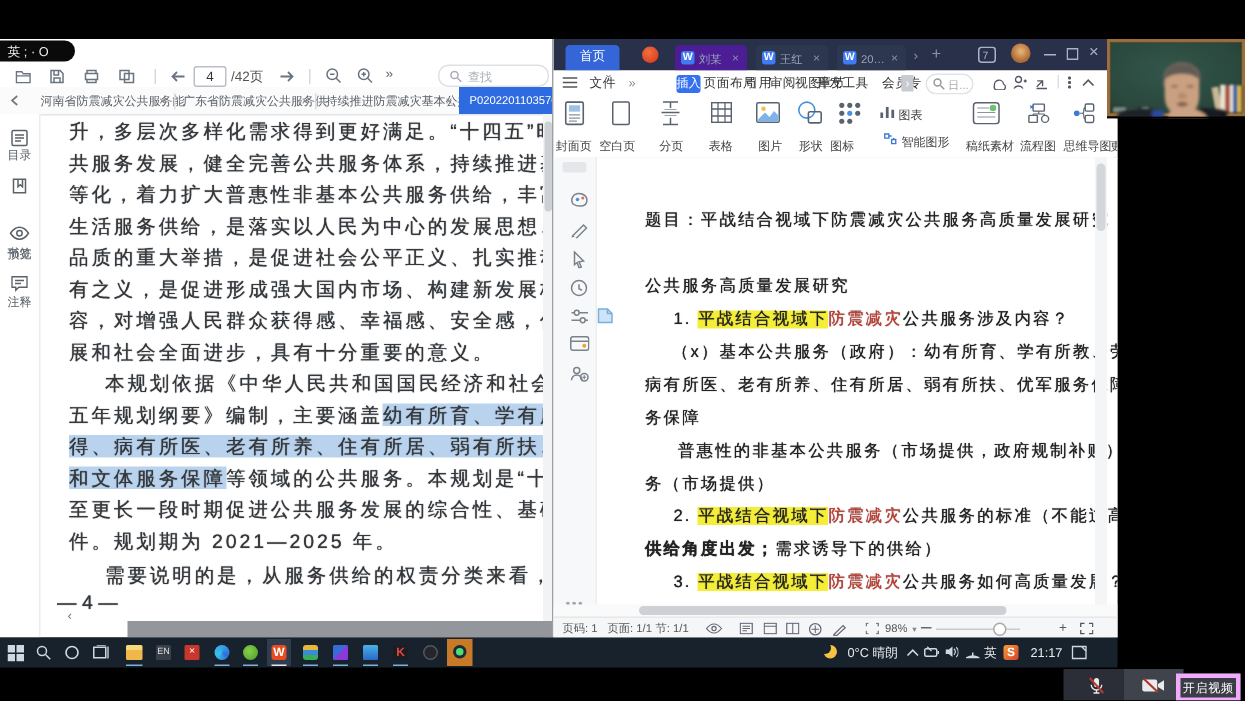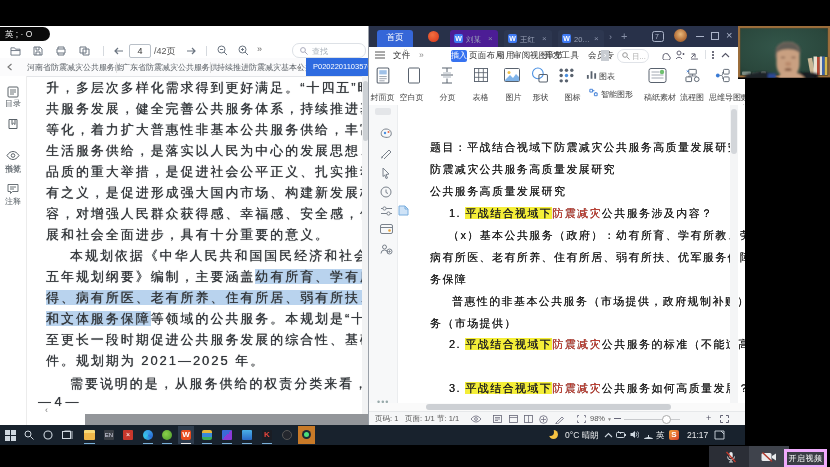--- a/index.html
+++ b/index.html
@@ -242,21 +242,21 @@
     <svg class="abs" style="left:189px;top:4px" width="17" height="16" viewBox="0 0 16 15">
           <circle cx="3" cy="3" r="1.6" fill="#59626e"></circle>
           <circle cx="8" cy="3" r="1.6" fill="#59626e"></circle>
           <circle cx="13" cy="3" r="1.6" fill="#59626e"></circle>
           <circle cx="3" cy="8" r="1.6" fill="#59626e"></circle>
           <circle cx="8" cy="8" r="1.6" fill="#4a90e2"></circle>
           <circle cx="13" cy="8" r="1.6" fill="#59626e"></circle>
           <circle cx="3" cy="13" r="1.6" fill="#59626e"></circle>
           <circle cx="8" cy="13" r="1.6" fill="#59626e"></circle>
         </svg>
-    <div class="rlabel cjk" style="left:192px;width:23px;">图标</div>
+    <div class="rlabel cjk" style="left:181px;width:23px;">图标</div>
     <svg class="abs" style="left:217px;top:6px" width="11" height="11" viewBox="0 0 12 11">
           <path d="M1 10 V6 h2 v4 z M5 10 V2 h2 v8 z M9 10 V4 h2 v6 z" fill="#59626e"></path>
         </svg>
     <div class="abs cjk" style="left:230px;top:8px;font-size:8px;color:#444;">图表</div>
     <svg class="abs" style="left:219px;top:24px" width="11" height="11" viewBox="0 0 12 11">
           <path d="M2 2 h3 v3 h-3z M7 6 h3 v3 h-3z" stroke="#3a7bd5" fill="none"></path>
           <path d="M5 3.5 h2 M8.5 5 v1" stroke="#3a7bd5"></path>
         </svg>
     <div class="abs cjk" style="left:232px;top:26px;font-size:8px;color:#444;">智能图形</div>
     <svg class="abs" style="left:279px;top:5px" width="19" height="15" viewBox="0 0 18 15">
@@ -317,33 +317,33 @@
       <svg class="abs" style="left:11px;top:138px" width="13" height="13" viewBox="0 0 13 13">
             <circle cx="4.5" cy="4" r="2" stroke="#7a828c" fill="none"></circle>
             <path d="M1 10.5 a3.5 3.5 0 0 1 7 0" stroke="#7a828c" fill="none"></path>
             <circle cx="9.5" cy="8.5" r="2.5" stroke="#7a828c" fill="none"></circle>
             <path d="M9.5 7.2 v2.6 M8.2 8.5 h2.6" stroke="#7a828c" stroke-width="0.8"></path>
           </svg>
       <div class="abs" style="left:8px;top:292px;color:#9aa;font-size:9px;letter-spacing:1px;">•••</div>
     </div>
 
     <div class="wline cjk" style="left:61px;top:37px;">题目：平战结合视域下防震减灾公共服务高质量发展研究</div>
-    <div class="wline cjk" style="left:61px;top:59px;">防震减灾公共服务高质量发展研究</div>
     <div class="wline cjk" style="left:61px;top:81px;">公共服务高质量发展研究</div>
     <svg class="abs" style="left:29px;top:100px" width="11" height="11" viewBox="0 0 11 11">
           <path d="M1 1 h6 l3 3 v6 h-9z" fill="#cfe3f7" stroke="#7aaede"></path>
           <path d="M7 1 v3 h3" fill="none" stroke="#7aaede"></path>
         </svg>
     <div class="wline cjk" style="left:80px;top:103px;">1. <span class="yhl">平战结合视域下</span><span class="red">防震减灾</span>公共服务涉及内容？</div>
     <div class="wline cjk" style="left:79px;top:125px;">（x）基本公共服务（政府）：幼有所育、学有所教、劳有所得、</div>
     <div class="wline cjk" style="left:61px;top:147px;">病有所医、老有所养、住有所居、弱有所扶、优军服务保障和文体服</div>
     <div class="wline cjk" style="left:61px;top:169px;">务保障</div>
     <div class="wline cjk" style="left:83px;top:191px;">普惠性的非基本公共服务（市场提供，政府规制补贴）、生活服</div>
     <div class="wline cjk" style="left:61px;top:213px;">务（市场提供）</div>
     <div class="wline cjk" style="left:80px;top:234px;">2. <span class="yhl">平战结合视域下</span><span class="red">防震减灾</span>公共服务的标准（不能过高；</div>
+    <div class="wline cjk" style="left:61px;top:256px;"><b>供给角度出发；</b>需求诱导下的供给）</div>
     <div class="wline cjk" style="left:80px;top:278px;">3. <span class="yhl">平战结合视域下</span><span class="red">防震减灾</span>公共服务如何高质量发展？（讨论发</div>
 
     <div class="abs" style="left:361px;top:0;width:8px;height:325px;background:#f4f5f6;"></div>
     <div class="abs" style="left:362px;top:4px;width:6px;height:45px;background:#d3d6da;border-radius:3px;"></div>
     <div class="abs" style="left:362px;top:300px;width:6px;height:20px;background:#f4f5f6;color:#888;font-size:6px;text-align:center;line-height:7px;">▲<br>▼</div>
   </div>
 
   <div class="abs" style="left:0;top:377px;width:376px;height:8px;background:#fafafa;">
     <div class="abs" style="left:57px;top:1px;width:245px;height:6px;background:#cdd0d4;border-radius:3px;"></div>
   </div>

